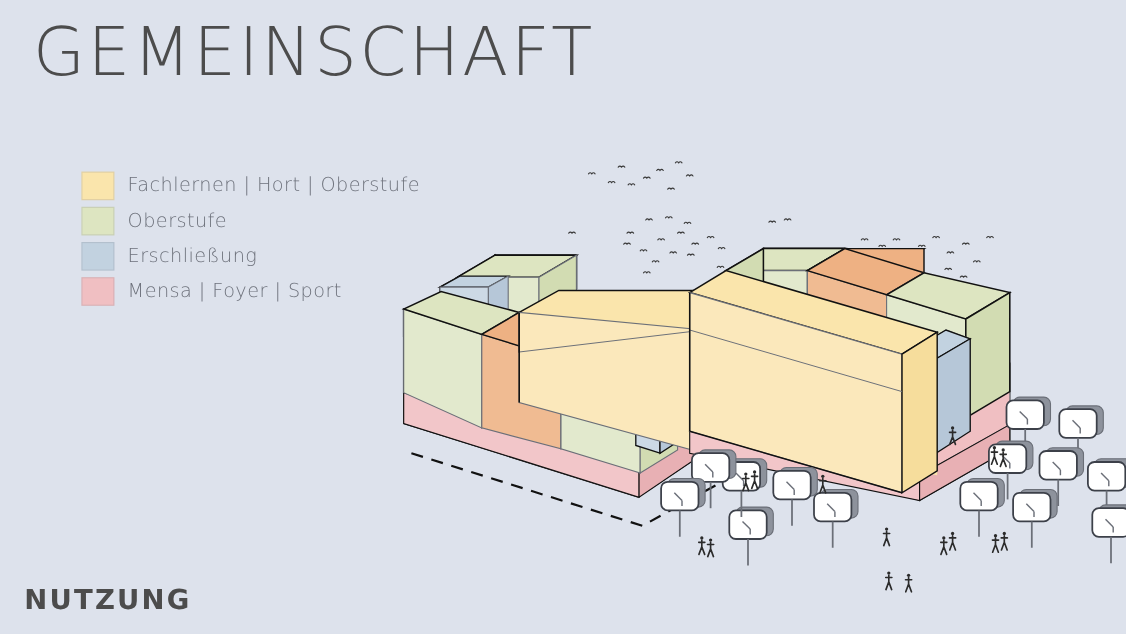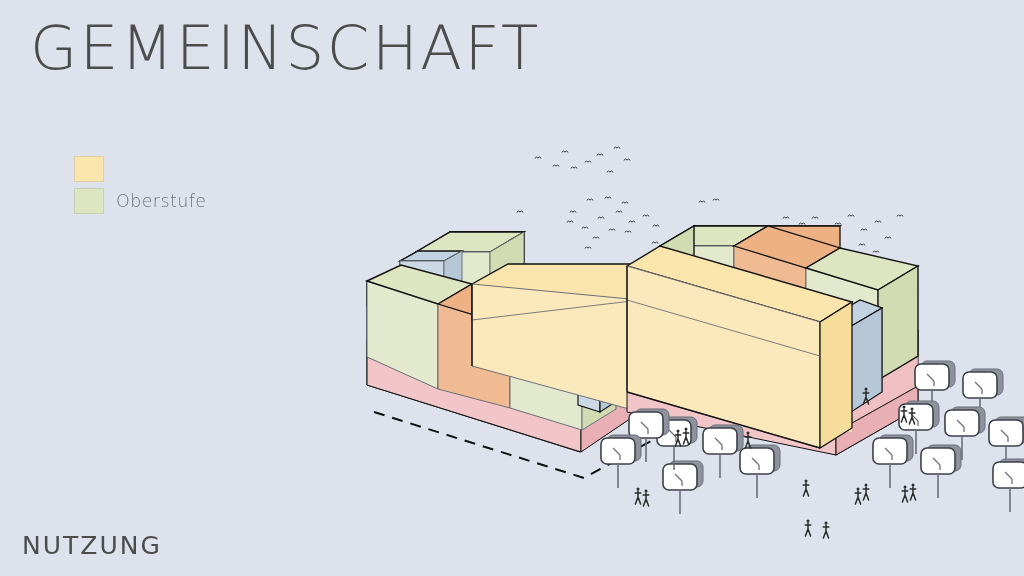--- a/index.html
+++ b/index.html
@@ -24,21 +24,21 @@
     letter-spacing: 2.5px;
     color: #4c4c4c;
     white-space: nowrap;
     line-height: 1.1;
   }
   #footer-label {
     position: absolute;
     left: 22px;
     top: 531px;
     font-size: 25px;
-    font-weight: 400;
+    font-weight: 700;
     letter-spacing: 2px;
     color: #4c4c4c;
     white-space: nowrap;
   }
   #legend {
     position: absolute;
     left: 74px;
     top: 153px;
   }
   .legend-row {
@@ -72,24 +72,33 @@
 </head>
 <body>
 
 <div id="slide">
 
   <div id="title">GEMEINSCHAFT</div>
 
   <div id="legend">
     <div class="legend-row">
       <span class="legend-swatch" style="background:#fae5ac"></span>
+      <span class="legend-label">Fachlernen | Hort | Oberstufe</span>
     </div>
     <div class="legend-row">
       <span class="legend-swatch" style="background:#dde5c1"></span>
       <span class="legend-label">Oberstufe</span>
+    </div>
+    <div class="legend-row">
+      <span class="legend-swatch" style="background:#c2d2e0"></span>
+      <span class="legend-label">Erschließung</span>
+    </div>
+    <div class="legend-row">
+      <span class="legend-swatch" style="background:#f0bfc2"></span>
+      <span class="legend-label">Mensa | Foyer | Sport</span>
     </div>
   </div>
 
   <svg id="scene" viewBox="0 0 1024 576">
     <defs>
       <g id="tree-glyph">
         <rect x="-17" y="-23" width="34" height="26" rx="6" ry="6" fill="#8d929c" stroke="#6b6f78" stroke-width="1"></rect>
         <rect x="-23" y="-20" width="34" height="26" rx="6" ry="6" fill="#ffffff" stroke="#3c4049" stroke-width="1.6"></rect>
         <line x1="-6" y1="6" x2="-6" y2="30" stroke="#6b6f78" stroke-width="1.6"></line>
         <line x1="-11" y1="-10" x2="-4" y2="-3" stroke="#6b6f78" stroke-width="1.3"></line>

